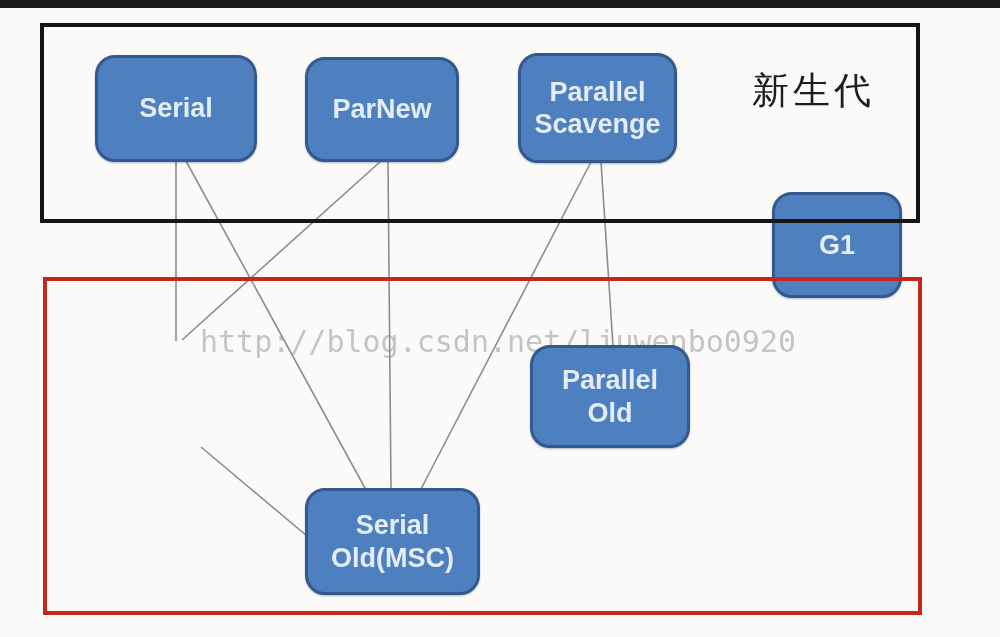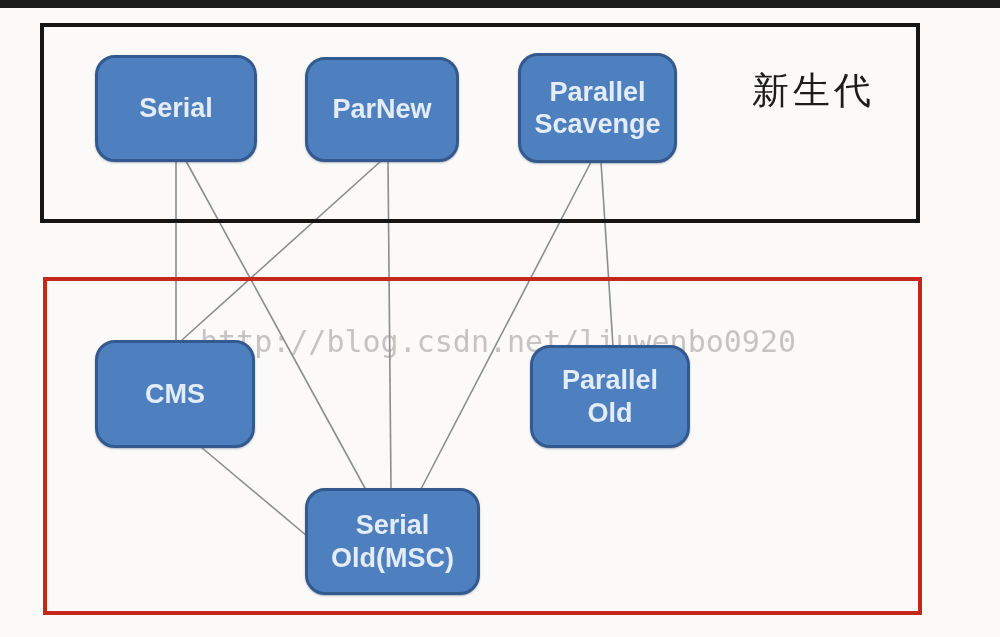--- a/index.html
+++ b/index.html
@@ -106,21 +106,21 @@
       <line x1="388" y1="161" x2="391" y2="489" stroke="#8a8e8e" stroke-width="1.6"></line>
       <line x1="591" y1="162" x2="421" y2="489" stroke="#8a8e8e" stroke-width="1.6"></line>
       <line x1="601" y1="162" x2="613" y2="346" stroke="#8a8e8e" stroke-width="1.6"></line>
       <line x1="201" y1="447" x2="307" y2="536" stroke="#8a8e8e" stroke-width="1.6"></line>
     </svg>
 
   <div class="node node-serial">Serial</div>
   <div class="node node-parnew">ParNew</div>
   <div class="node node-parallel-scavenge">Parallel
 Scavenge</div>
-  <div class="node node-cms">CMS</div>
+  <div class="node node-g1">G1</div>
   <div class="node node-parallel-old">Parallel
 Old</div>
   <div class="node node-serial-old">Serial
 Old(MSC)</div>
 
   <div class="region region-young"></div>
   <div class="region region-old"></div>
 
   <div class="region-label label-young">新生代</div>
 

